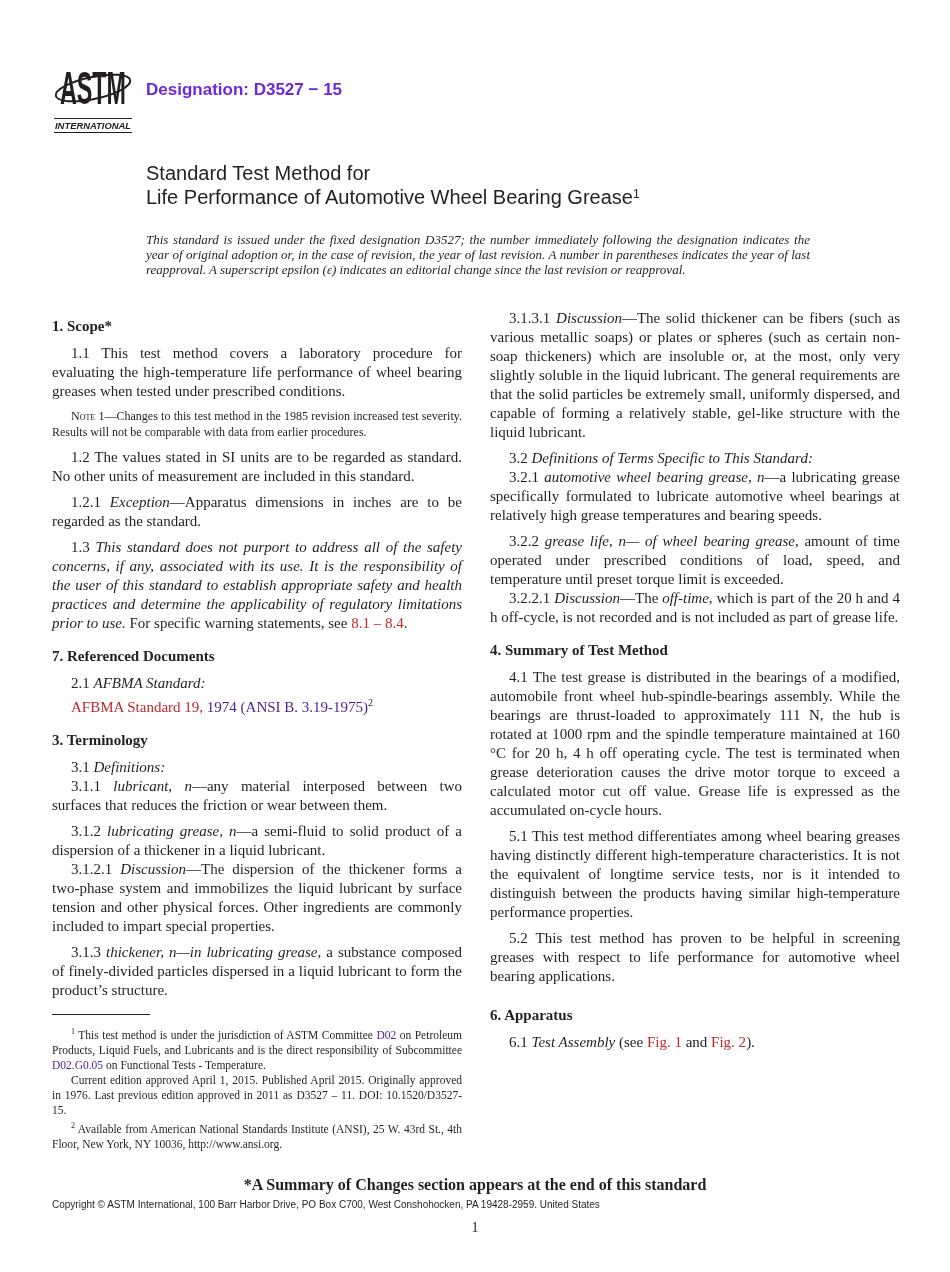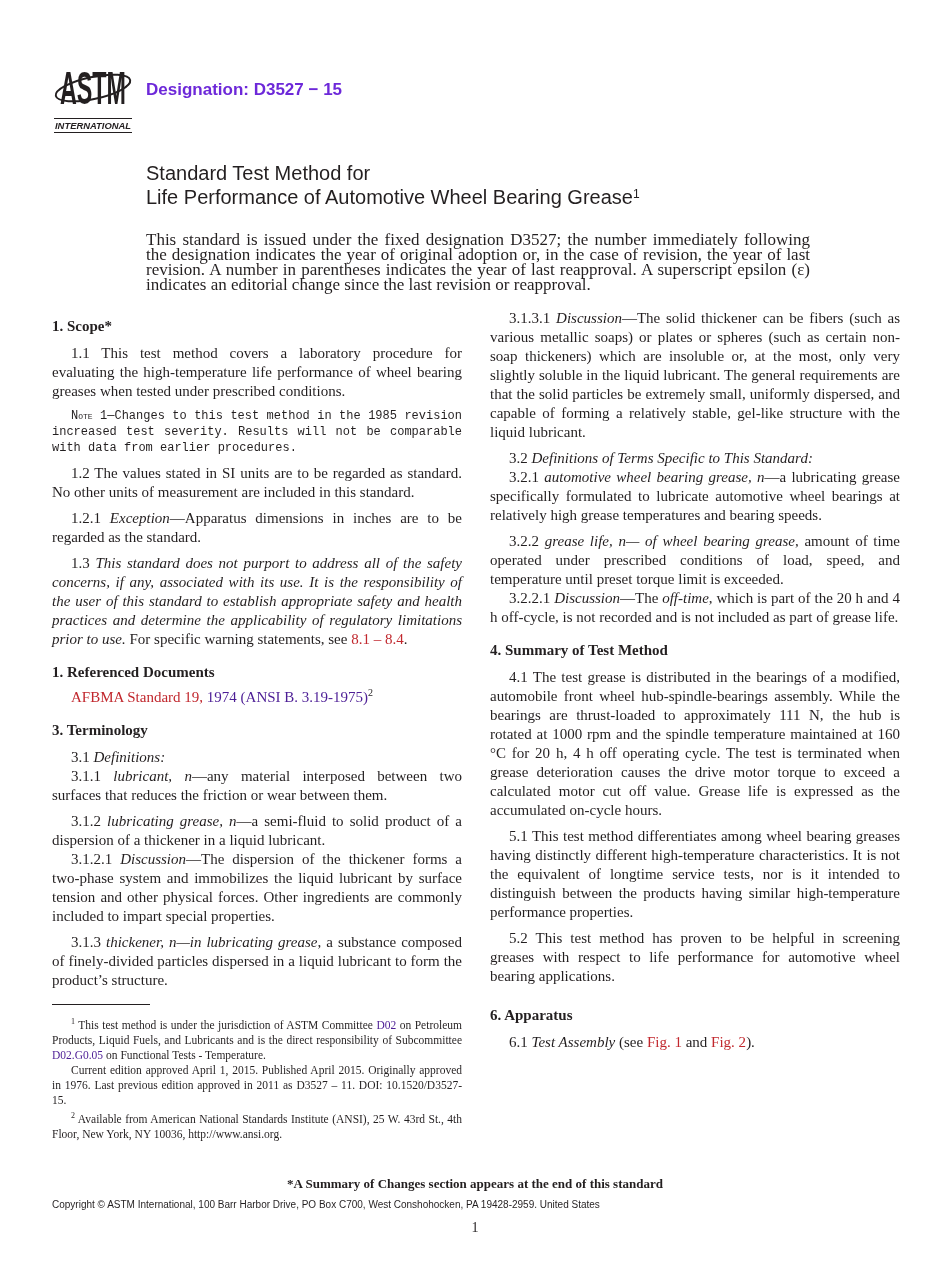--- a/index.html
+++ b/index.html
@@ -6,44 +6,44 @@
     html, body { width: 950px; height: 1272px; background: #ffffff; overflow: hidden; }
     body { position: relative; color: #231f20; font-family: "Liberation Serif", serif; }
 
     .header { position: absolute; left: 52px; top: 58px; height: 80px; }
     .logo { position: absolute; left: 0; top: 0; width: 82px; height: 76px; }
     .designation { position: absolute; left: 94px; top: 22px; font-family: "Liberation Sans", sans-serif; font-weight: bold; font-size: 17px; color: #6d28d9; white-space: nowrap; }
 
     .title { position: absolute; left: 146px; top: 161px; font-family: "Liberation Sans", sans-serif; font-weight: normal; font-size: 20px; line-height: 24px; color: #231f20; }
     .title sup { font-size: 12px; vertical-align: top; position: relative; top: -3px; }
 
-    .intro { position: absolute; left: 146px; top: 232px; width: 664px; font-size: 17px; line-height: 15px; text-align: justify; }
+    .intro { position: absolute; left: 146px; top: 232px; width: 664px; font-size: 13px; line-height: 15px; text-align: justify; font-style: italic; }
 
     .col { position: absolute; top: 305px; width: 410px; font-size: 15px; line-height: 19px; }
     .col-left { left: 52px; }
     .col-right { left: 490px; }
 
     .h { font-weight: bold; font-size: 15px; line-height: 19px; margin: 12px 0 8px 0; }
     .h.gap { margin-top: 14px; }
     .p { text-align: justify; text-indent: 19px; margin-bottom: 7px; }
     .p.tight { margin-bottom: 0; }
-    .note { font-size: 12px; line-height: 16px; text-align: justify; text-indent: 19px; margin: 7px 0 8px 0; font-family: Liberation Mono, monospace; }
+    .note { font-size: 12px; line-height: 16px; text-align: justify; text-indent: 19px; margin: 7px 0 8px 0; }
     .note .sc { font-variant: small-caps; }
     .link-red { color: #c1272d; }
     .link-blue { color: #4c1d95; }
     .ref-line { padding-left: 19px; margin-bottom: 7px; }
     .ref-line sup { font-size: 10px; }
     i { }
 
     .footnote-rule { width: 98px; height: 1px; background: #231f20; margin: 14px 0 9px 0; }
     .footnotes { font-size: 11.5px; line-height: 15px; }
     .fn { text-align: justify; text-indent: 19px; }
     .fn sup { font-size: 8px; }
 
-    .summary-note { position: absolute; left: 0; width: 950px; top: 1176px; text-align: center; font-weight: bold; font-size: 13px; }
+    .summary-note { position: absolute; left: 0; width: 950px; top: 1176px; text-align: center; font-weight: bold; font-size: 16px; }
     .copyright { position: absolute; left: 52px; top: 1199px; font-family: "Liberation Sans", sans-serif; font-size: 10px; color: #231f20; white-space: nowrap; }
     .page-num { position: absolute; left: 0; width: 950px; top: 1220px; text-align: center; font-size: 14px; }
   </style>
 </head>
 <body>
 
 <div class="header">
   <svg class="logo" viewBox="0 0 82 76">
     <ellipse cx="41" cy="30" rx="38" ry="11" fill="none" stroke="#231f20" stroke-width="2" transform="rotate(-12 41 30)"></ellipse>
     <text x="41" y="48" text-anchor="middle" font-family="Liberation Sans, sans-serif" font-weight="bold" font-size="34" fill="#231f20" textLength="66" lengthAdjust="spacingAndGlyphs" transform="scale(1,1.35) translate(0,-14)">ASTM</text>
@@ -62,21 +62,22 @@
 <div class="intro">This standard is issued under the fixed designation D3527; the number immediately following the designation indicates the year of original adoption or, in the case of revision, the year of last revision. A number in parentheses indicates the year of last reapproval. A superscript epsilon (ε) indicates an editorial change since the last revision or reapproval.</div>
 
 <div class="col col-left">
   <div class="h">1.  Scope*</div>
   <div class="p">1.1 This test method covers a laboratory procedure for evaluating the high-temperature life performance of wheel bearing greases when tested under prescribed conditions.</div>
   <div class="note"><span class="sc">Note</span><span> 1—Changes to this test method in the 1985 revision increased test severity. Results will not be comparable with data from earlier procedures.</span></div>
   <div class="p">1.2 The values stated in SI units are to be regarded as standard. No other units of measurement are included in this standard.</div>
   <div class="p"><span>1.2.1 </span><i>Exception</i><span>—Apparatus dimensions in inches are to be regarded as the standard.</span></div>
   <div class="p"><span>1.3 </span><i>This standard does not purport to address all of the safety concerns, if any, associated with its use. It is the responsibility of the user of this standard to establish appropriate safety and health practices and determine the applicability of regulatory limitations prior to use.</i><span> For specific warning statements, see </span><span class="link-red">8.1 – 8.4</span><span>.</span></div>
 
-  <div class="h gap">1.  Referenced Documents</div>
+  <div class="h gap">7.  Referenced Documents</div>
+  <div class="ref-line"><span>2.1 </span><i>AFBMA Standard:</i></div>
   <div class="ref-line" style="margin-top:-7px;"><span class="link-red">AFBMA Standard 19,</span><span class="link-blue"> 1974 (ANSI B. 3.19-1975)</span><sup>2</sup></div>
 
   <div class="h gap">3.  Terminology</div>
   <div class="p tight"><span>3.1 </span><i>Definitions:</i></div>
   <div class="p"><span>3.1.1 </span><i>lubricant, n</i><span>—any material interposed between two surfaces that reduces the friction or wear between them.</span></div>
   <div class="p tight"><span>3.1.2 </span><i>lubricating grease, n</i><span>—a semi-fluid to solid product of a dispersion of a thickener in a liquid lubricant.</span></div>
   <div class="p"><span>3.1.2.1 </span><i>Discussion</i><span>—The dispersion of the thickener forms a two-phase system and immobilizes the liquid lubricant by surface tension and other physical forces. Other ingredients are commonly included to impart special properties.</span></div>
   <div class="p"><span>3.1.3 </span><i>thickener, n—in lubricating grease</i><span>, a substance composed of finely-divided particles dispersed in a liquid lubricant to form the product’s structure.</span></div>
 
   <div class="footnote-rule"></div>

